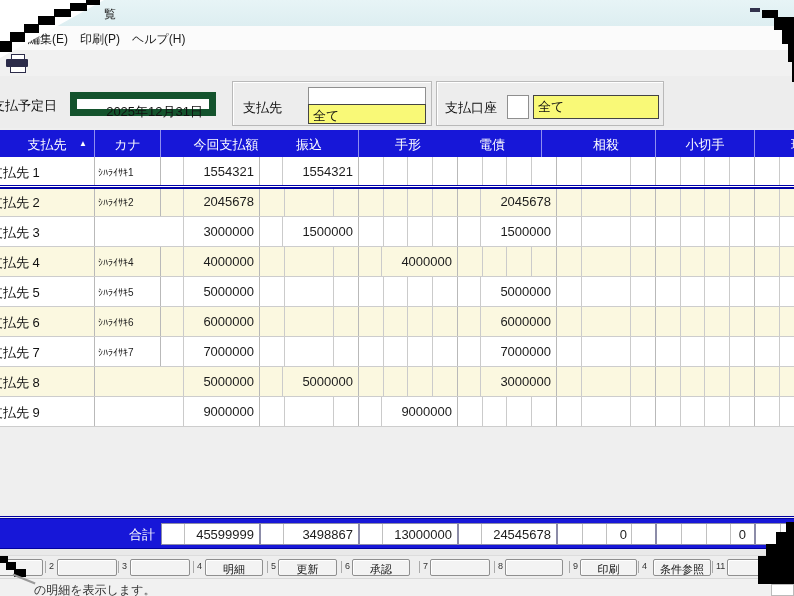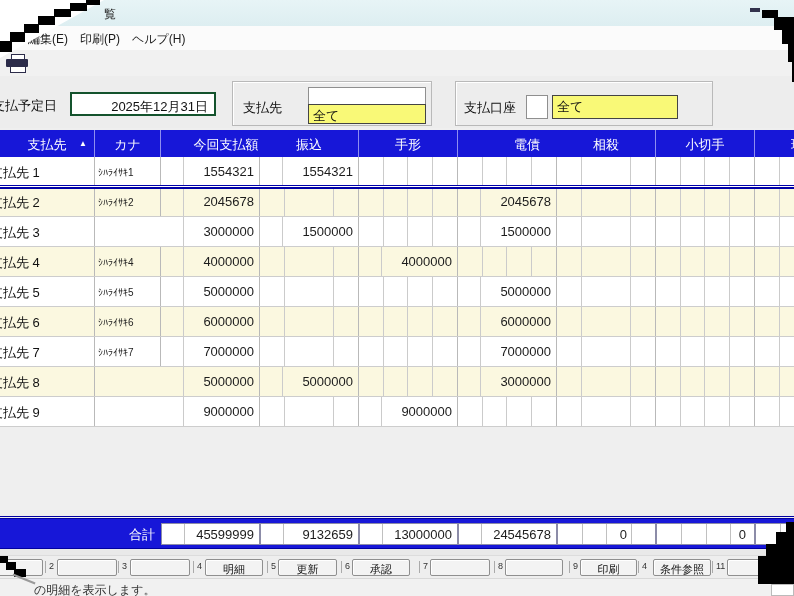--- a/index.html
+++ b/index.html
@@ -17,21 +17,21 @@
            border-bottom:1px solid #dddddd;}
   .printer{position:absolute;left:6px;top:4px;width:22px;height:17px;}
   .printer .paper{position:absolute;left:5px;top:0;width:12px;height:6px;background:#fff;border:1px solid #2c2c4a;}
   .printer .pbody{position:absolute;left:0;top:5px;width:22px;height:8px;background:#2c2c4a;border-radius:1px;}
   .printer .pout{position:absolute;left:4px;top:12px;width:14px;height:5px;background:#fff;border:1px solid #2c2c4a;}
   
   .filterbar{position:absolute;left:0;top:76px;width:794px;height:52px;background:#ededed;
              border-bottom:1px solid #d7d7d7;}
   .flabel{position:absolute;font-size:13px;color:#111;white-space:nowrap;}
   .datebox{position:absolute;left:70px;top:16px;width:146px;height:24px;background:#fff;
-           border:2px solid #14532d;box-sizing:border-box;font-size:13px;text-align:right;
+           border:7px solid #14532d;box-sizing:border-box;font-size:13px;text-align:right;
            padding:4px 6px 0 0;}
   .groupbox{position:absolute;top:5px;height:45px;border:1px solid #b9b9b9;box-shadow:1px 1px 0 #ffffff inset;
             box-sizing:border-box;background:#ededed;}
   .inp-white{position:absolute;background:#ffffff;border:1px solid #8f8f8f;box-sizing:border-box;}
   .inp-yellow{position:absolute;background:#f9f977;border:1px solid #444;box-sizing:border-box;
               font-size:13px;padding:2px 0 0 4px;}
   
   .gridwrap{position:absolute;left:0;top:128px;width:794px;height:421px;background:#efefef;}
   .ghead{position:absolute;left:0;top:2px;width:860px;height:27px;background:#1717d8;}
   .hcell{position:absolute;top:0;height:27px;box-sizing:border-box;background:#1717d8;color:#fff;
@@ -102,38 +102,38 @@
   <div class="filterbar">
     <span class="flabel" style="left:-8px;top:21px">支払予定日</span>
     <div class="datebox">2025年12月31日</div>
 
     <div class="groupbox" style="left:232px;width:200px">
       <span class="flabel" style="left:10px;top:17px">支払先</span>
       <div class="inp-white" style="left:75px;top:5px;width:118px;height:18px"></div>
       <div class="inp-yellow" style="left:75px;top:22px;width:118px;height:20px">全て</div>
     </div>
 
-    <div class="groupbox" style="left:455px;width:258px">
+    <div class="groupbox" style="left:436px;width:228px">
       <span class="flabel" style="left:8px;top:17px">支払口座</span>
       <div class="inp-white" style="left:70px;top:13px;width:22px;height:24px"></div>
       <div class="inp-yellow" style="left:96px;top:13px;width:126px;height:24px">全て</div>
     </div>
   </div>
 
   <div class="gridwrap">
     <div class="ghead">
       <div class="hcell" style="left:0;width:95px">
         <span>支払先</span>
         <span class="sortmark">▲</span>
       </div>
       <div class="hcell" style="left:95px;width:66px">カナ</div>
       <div class="hcell" style="left:177px;width:99px">今回支払額</div>
       <div class="hcell" style="left:359px;width:99px">手形</div>
       <div class="hcell" style="left:260px;width:99px">振込</div>
-      <div class="hcell" style="left:478px;width:99px">電債</div>
+      <div class="hcell" style="left:443px;width:99px">電債</div>
       <div class="hcell" style="left:656px;width:99px">小切手</div>
       <div class="hcell" style="left:557px;width:99px">相殺</div>
       <div class="hcell" style="left:755px;width:99px">現金</div>
     </div>
     <div class="grows" id="grid-rows">
         <div class="grow sel" style="top: 0px;">
           <div class="cell payee"><span class="pclip">支払先 1</span></div>
           <div class="cell kana">ｼﾊﾗｲｻｷ1</div>
           <div class="cell grp has" style="left: 161px;">
             <span class="amt">1554321</span>
@@ -272,21 +272,21 @@
   </div>
 
   <div class="tline" style="top:516px"></div>
   <div class="totals">
     <span class="tlabel">合計</span>
     <div id="totals-cells">
         <div class="tcell has" style="left: 161px;">
           <span class="amt">45599999</span>
         </div>
         <div class="tcell has" style="left: 260px;">
-          <span class="amt">9132659</span>
+          <span class="amt">3498867</span>
         </div>
         <div class="tcell has" style="left: 359px;">
           <span class="amt">13000000</span>
         </div>
         <div class="tcell has" style="left: 458px;">
           <span class="amt">24545678</span>
         </div>
         <div class="tcell sub" style="left: 557px;">
           <span class="amt" style="right: 28px;">0</span>
         </div>

